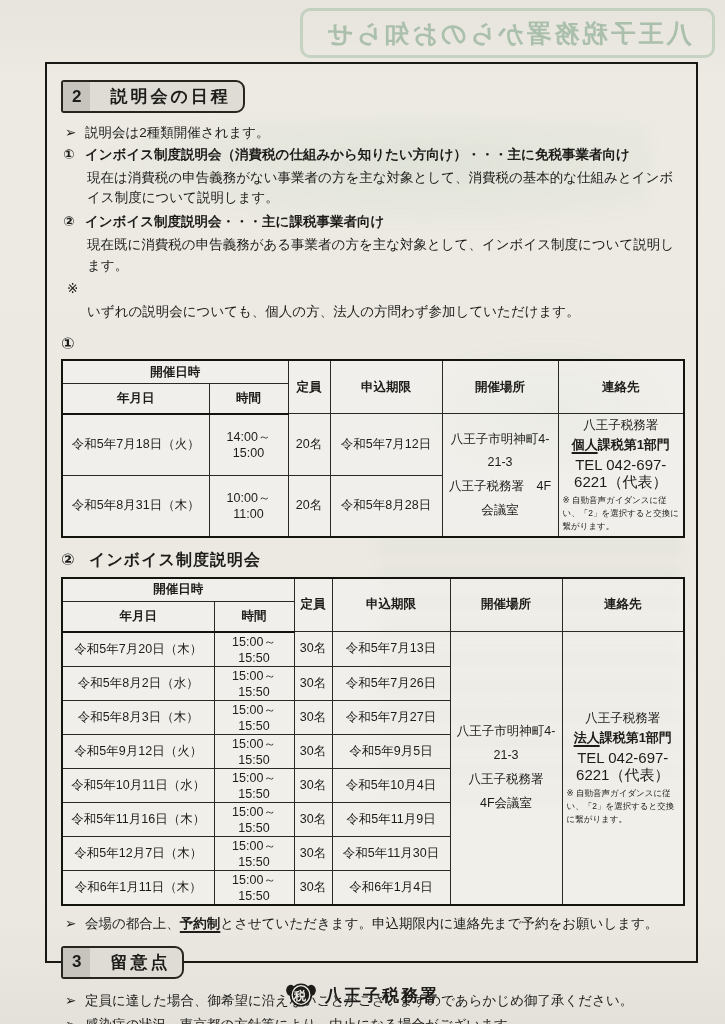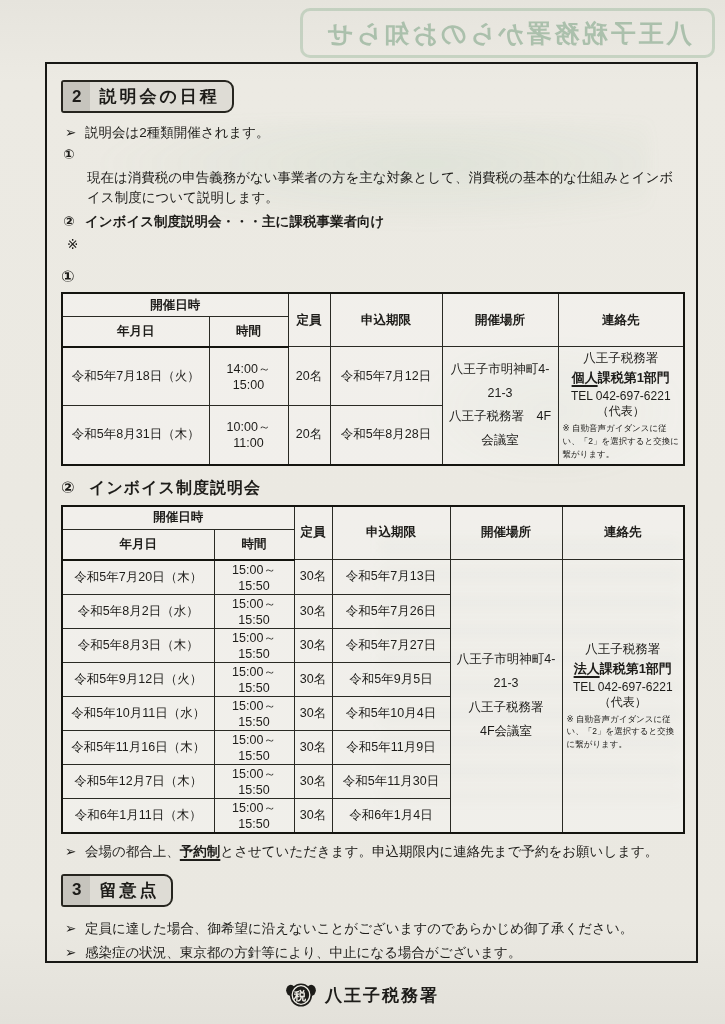--- a/index.html
+++ b/index.html
@@ -31,21 +31,21 @@
     border:2.5px solid #181815; padding:6px 14px 0 14px;
   }
 
   
   .sec-head{
     display:inline-flex; align-items:stretch; border:2px solid #26251f;
     border-radius:3px 9px 9px 3px; overflow:hidden; font-weight:bold;
     font-size:17px; margin:10px 0 8px 0; background:#dedcd5;
   }
   .sec-num{ background:#c6c4bd; padding:3px 9px; display:flex; align-items:center; }
-  .sec-title{ padding:3px 12px 3px 9px; letter-spacing:3px; display:flex; align-items:center; }
+  .sec-title{ padding:3px 12px 3px 20px; letter-spacing:3px; display:flex; align-items:center; }
 
   .line{ display:flex; font-size:13.5px; line-height:1.5; margin:2px 0; }
   .mk{ flex:none; width:24px; text-align:left; padding-left:4px; }
   .mk2{ flex:none; width:24px; text-align:left; padding-left:2px; font-weight:bold; }
   .bold{ font-weight:bold; }
   .indent-body{ padding-left:26px; font-size:13.5px; line-height:1.55; margin:1px 0 3px 0; }
   .note-block{ padding-left:2px; }
   .note-block .sub{ padding-left:24px; }
 
   .tbl-title{ display:flex; font-size:16px; font-weight:bold; margin:12px 0 6px 0; letter-spacing:1px; }
@@ -59,21 +59,21 @@
   tr.h1 th{ height:24px; }
   tr.h2 th{ height:30px; border-bottom:2px solid #14140f;margin-left:18px; }
   .tbl1 tr.b{ height:52px; }
   .tbl2 tr.b{ height:26px; }
   .tbl2 td{ font-size:12.5px; }
   td.venue{ font-size:12.5px; line-height:1.9; }
   td.contact{ padding:3px 4px; }
   .c-office{ font-size:12.5px; margin-bottom:2px; }
   .c-dept{ font-weight:bold; font-size:13px; margin-bottom:2px; }
   .u{ text-decoration:underline; text-decoration-thickness:2px; text-underline-offset:3px; }
-  .c-tel{ font-size:12px; margin-bottom:2px; }
+  .c-tel{ font-size:15px; margin-bottom:2px; }
   .c-note{ font-size:8.5px; line-height:1.5; text-align:left; }
 
   .resv{ margin-top:8px; font-size:13.5px; }
   .resv .em{ font-weight:bold; text-decoration:underline; text-decoration-thickness:2px; text-underline-offset:3px; }
 
   .notes .line{ margin:4px 0; }
 
   .footer{
     position:absolute; left:0; bottom:16px; width:100%;
     display:flex; align-items:center; justify-content:center; gap:9px;
@@ -99,31 +99,36 @@
     <span class="sec-title">説明会の日程</span>
   </div>
 
   <div class="line">
     <span class="mk">➢</span>
     <span>説明会は2種類開催されます。</span>
   </div>
 
   <div class="line bold">
     <span class="mk2">①</span>
+    <span>インボイス制度説明会（消費税の仕組みから知りたい方向け）・・・主に免税事業者向け</span>
   </div>
   <div class="indent-body">現在は消費税の申告義務がない事業者の方を主な対象として、消費税の基本的な仕組みとインボイス制度について説明します。</div>
 
   <div class="line bold">
     <span class="mk2">②</span>
     <span>インボイス制度説明会・・・主に課税事業者向け</span>
   </div>
+  <div class="indent-body">現在既に消費税の申告義務がある事業者の方を主な対象として、インボイス制度について説明します。</div>
 
   <div class="note-block">
     <div class="line">
       <span class="mk">※</span>
+    </div>
+    <div class="line sub">
+      <span>いずれの説明会についても、個人の方、法人の方問わず参加していただけます。</span>
     </div>
   </div>
 
   
   <div class="tbl-title">
     <span class="tmk">①</span>
   </div>
 
   <table class="tbl1">
     <colgroup>

